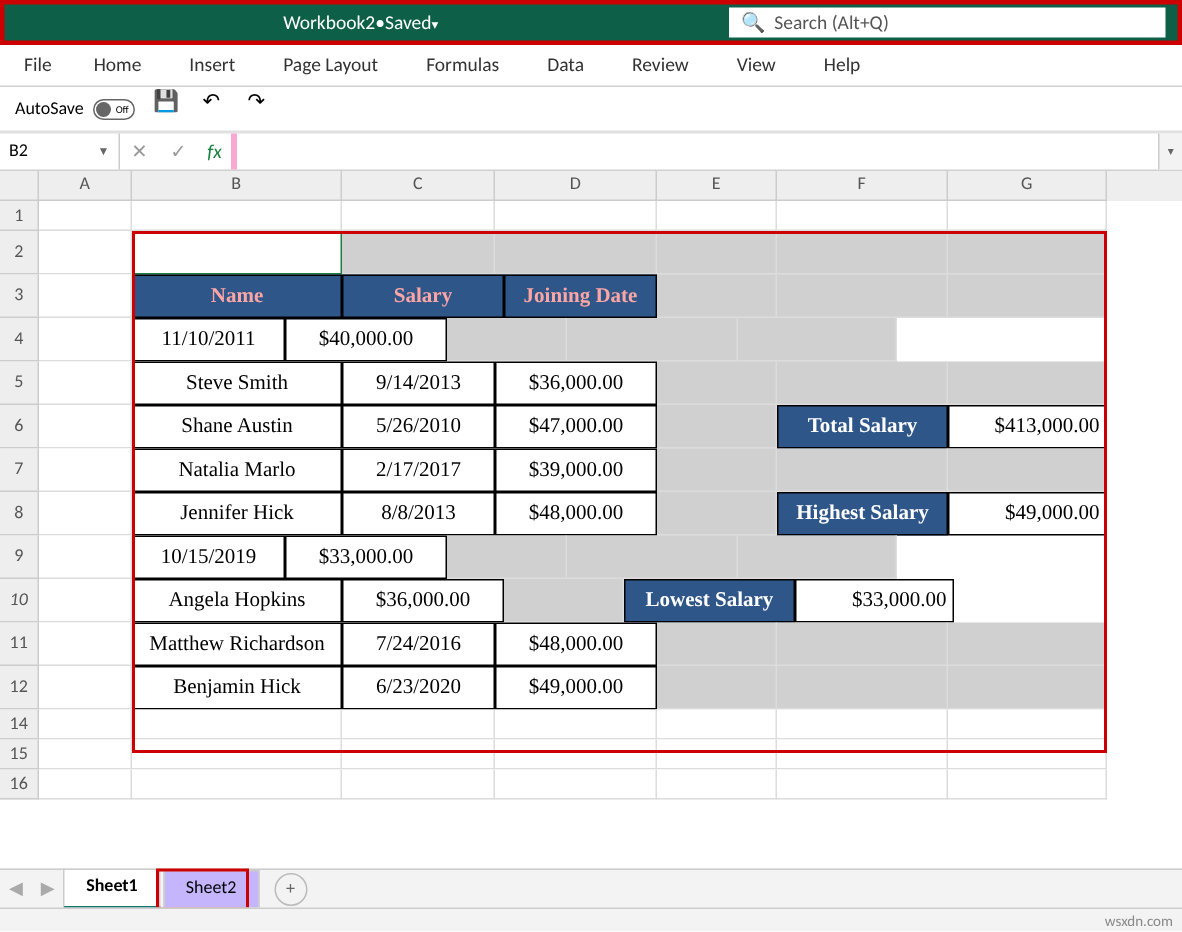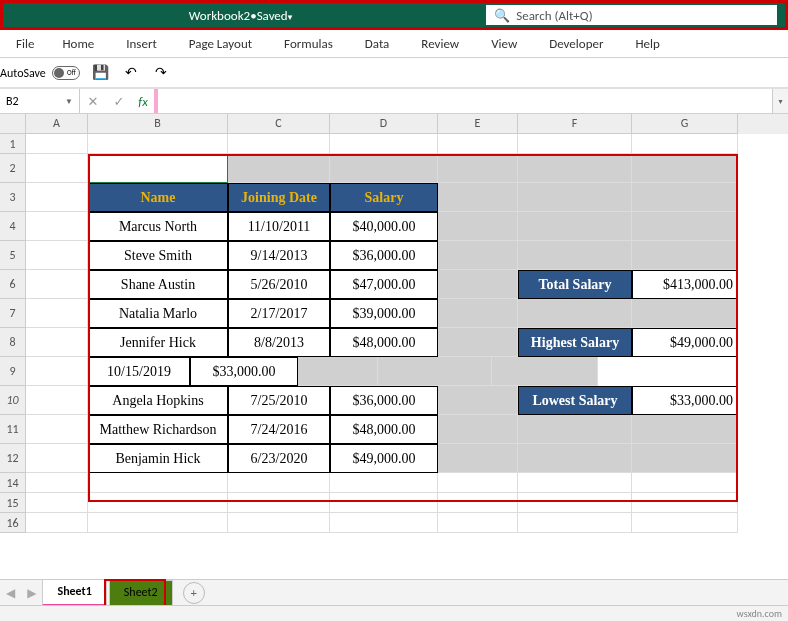--- a/index.html
+++ b/index.html
@@ -12,21 +12,21 @@
     .title-drop::after { content:" ▾"; font-size:9px; }
     .searchbox { flex:1; margin:2px 8px; background:#fff; display:flex; align-items:center; padding:0 8px; font-size:13px; color:#555; }
     .search-icon { margin-right:6px; font-size:13px; }
     
     
     .ribbon { height:28px; display:flex; align-items:center; padding:0 4px; border-bottom:1px solid #d0d0d0; }
     .ribbon div { padding:0 16px; height:28px; display:flex; align-items:center; color:#333; cursor:default; }
     .ribbon div:first-child { padding:0 12px;}
     
     
-    .qat { height:30px; display:flex; align-items:center; padding:0 0; gap:12px; border-bottom:1px solid #e0e0e0; }
+    .qat { height:30px; display:flex; padding:0 10px; gap:12px; border-bottom:1px solid #e0e0e0; }
     .autosave { display:flex; align-items:center; gap:6px; font-size:12px; }
     .switch { width:28px; height:14px; border:1px solid #666; border-radius:999px; position:relative; font-size:7px; line-height:12px; text-align:right; padding-right:3px; }
     .switch::before { content:""; position:absolute; left:1px; top:1px; width:10px; height:10px; border-radius:50%; background:#666; }
     .ic { width:18px; height:18px; display:inline-flex; align-items:center; justify-content:center; font-size:14px; }
     
     
     .fxbar { height:26px; display:flex; align-items:stretch; border-bottom:1px solid #d0d0d0; border-top:1px solid #e0e0e0; }
     .namebox { width:80px; border-right:1px solid #ccc; display:flex; align-items:center; padding:0 6px; font-size:12px; justify-content:space-between; }
     .namebox .dd { font-size:8px; color:#666; }
     .fxbtns { display:flex; align-items:center; color:#999; }
@@ -50,33 +50,33 @@
     
     .row { display:flex; }
     .cell { border-right:1px solid #dcdcdc; border-bottom:1px solid #dcdcdc; height:29px; display:flex; align-items:center; justify-content:center; font-family:"Times New Roman",serif; font-size:14px; overflow:hidden; background:#fff;}
     .r1 .cell, .r14 .cell, .r15 .cell, .r16 .cell { height:20px; }
     
     
     .selbg { background:#d0d0d0 !important; }
     .activecell { background:#fff !important; border:1px solid #1a7f43 !important; }
     
     
-    .thdr { background:#2f5688 !important; color:#eab308; font-weight:bold; border:1px solid #000 !important;}
+    .thdr { background:#2f5688 !important; color:#fca5a5; font-weight:bold; border:1px solid #000 !important;}
     .tborder { border:1px solid #000 !important; }
     
     .bluebox { background:#2f5688 !important; color:#fff; font-weight:bold; border:1px solid #000 !important; font-family:"Times New Roman",serif;}
     .resbox { background:#fff !important; border:1px solid #000 !important; justify-content:flex-end; padding-right:4px; font-family:"Times New Roman",serif; }
     
     .redframe { position:absolute; border:2px solid #c00; pointer-events:none; }
     
     
     .tabs { position:absolute; bottom:16px; left:0; right:0; height:26px; background:#f3f3f3; display:flex; align-items:center; border-top:1px solid #ccc; font-size:12px; }
     .nav { padding:0 6px; color:#aaa; }
-    .tab { padding:4px 14px 6px; border:1px solid #ccc; background:#4d7c0f; margin-right:2px; }
-    .tab.active { background:#fff; border-bottom:2px solid #ec4899; font-weight:bold; }
+    .tab { padding:4px 14px 6px; border:1px solid #ccc; background:#c4b5fd; margin-right:2px; }
+    .tab.active { background:#fff; border-bottom:2px solid #0f766e; font-weight:bold; }
     .addtab { width:22px; height:22px; border:1px solid #bbb; border-radius:50%; display:flex; align-items:center; justify-content:center; margin-left:8px; color:#666; font-size:12px; }
     .redtab { position:absolute; border:2px solid #c00; pointer-events:none; }
     
     .statusbar { position:absolute; bottom:0; left:0; right:0; height:16px; background:#f3f3f3; border-top:1px solid #ccc; font-size:10px; color:#888; display:flex; justify-content:flex-end; align-items:center; padding-right:6px;}
     
     .hscroll{ position:absolute; bottom:18px; right:4px; width:230px; height:16px; background:#e8e8e8; display:flex;}
     .hscroll .tr{ width:16px; text-align:center; font-size:9px; line-height:16px; color:#666; }
     .hscroll .track{ flex:1; position:relative;} 
     .hscroll .thumb{ position:absolute; left:0; width:100px; top:2px; bottom:2px; background:#c0c0c0;}
   </style>
@@ -98,21 +98,20 @@
 
 <div class="ribbon">
   <div>File</div>
   <div>Home</div>
   <div>Insert</div>
   <div>Page Layout</div>
   <div>Formulas</div>
   <div>Data</div>
   <div>Review</div>
   <div>View</div>
-  <div>Developer</div>
   <div>Help</div>
 </div>
 
 <div class="qat">
   <div class="autosave">
     <span>AutoSave</span>
     <span class="switch">Off</span>
   </div>
   <span class="ic" style="color:#8b3fb5;">💾</span>
   <span class="ic">↶</span>
@@ -166,32 +165,31 @@
       <div class="cell cD selbg"></div>
       <div class="cell cE selbg"></div>
       <div class="cell cF selbg"></div>
       <div class="cell cG selbg"></div>
     </div>
 
     <div class="row">
       <div class="rowhead" style="height:29px">3</div>
       <div class="cell cA"></div>
       <div class="cell cB thdr">Name</div>
+      <div class="cell cD thdr">Salary</div>
       <div class="cell cC thdr">Joining Date</div>
-      <div class="cell cD thdr">Salary</div>
       <div class="cell cE selbg"></div>
       <div class="cell cF selbg"></div>
       <div class="cell cG selbg"></div>
     </div>
 
     <div id="data-rows">
         <div class="row">
           <div class="rowhead" style="height: 29px;">4</div>
           <div class="cell cA"></div>
-          <div class="cell cB tborder">Marcus North</div>
           <div class="cell cC tborder">11/10/2011</div>
           <div class="cell cD tborder">$40,000.00</div>
           <div class="cell cE selbg"></div>
           <div class="cell cF selbg"></div>
           <div class="cell cG selbg"></div>
         </div>
         <div class="row">
           <div class="rowhead" style="height: 29px;">5</div>
           <div class="cell cA"></div>
           <div class="cell cB tborder">Steve Smith</div>
@@ -237,21 +235,20 @@
           <div class="cell cC tborder">10/15/2019</div>
           <div class="cell cD tborder">$33,000.00</div>
           <div class="cell cE selbg"></div>
           <div class="cell cF selbg"></div>
           <div class="cell cG selbg"></div>
         </div>
         <div class="row">
           <div class="rowhead" style="height: 29px; font-style: italic;">10</div>
           <div class="cell cA"></div>
           <div class="cell cB tborder">Angela Hopkins</div>
-          <div class="cell cC tborder">7/25/2010</div>
           <div class="cell cD tborder">$36,000.00</div>
           <div class="cell cE selbg"></div>
           <div class="cell cF bluebox">Lowest Salary</div>
           <div class="cell cG resbox">$33,000.00</div>
         </div>
         <div class="row">
           <div class="rowhead" style="height: 29px;">11</div>
           <div class="cell cA"></div>
           <div class="cell cB tborder">Matthew Richardson</div>
           <div class="cell cC tborder">7/24/2016</div>

